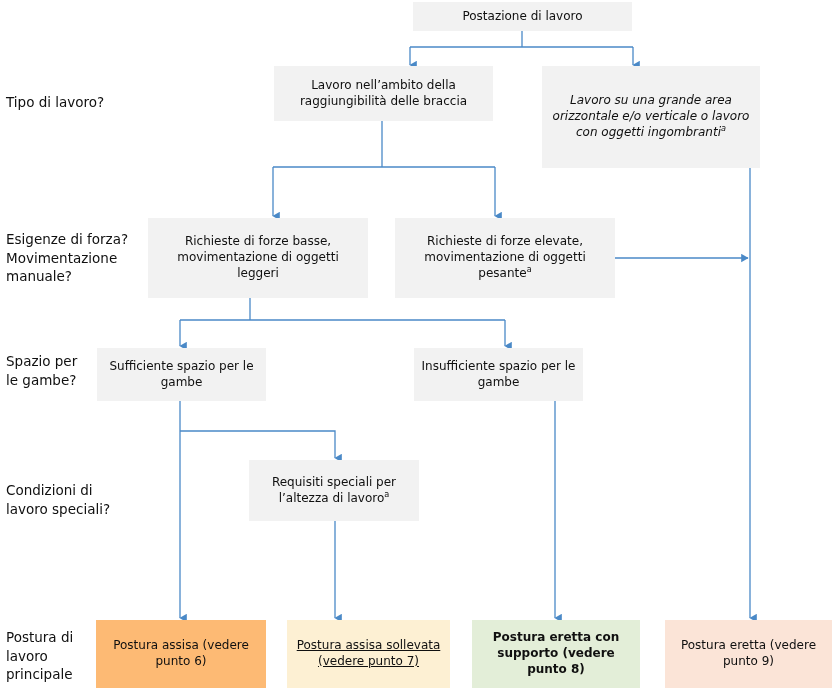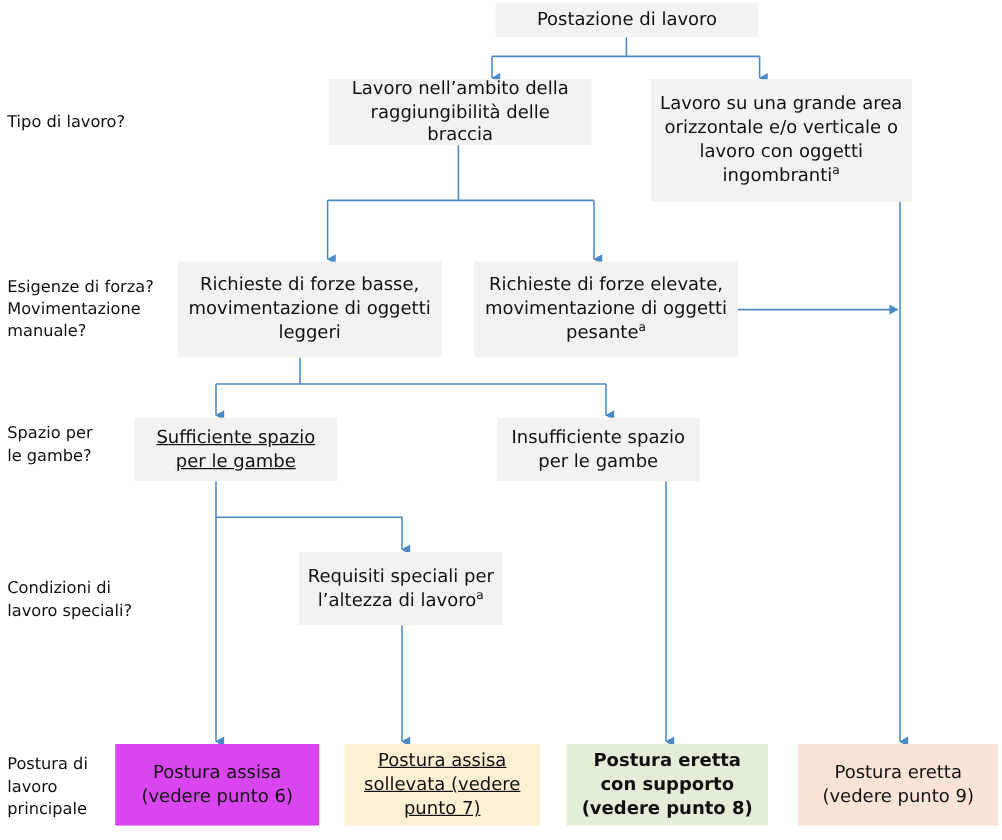--- a/index.html
+++ b/index.html
@@ -25,28 +25,28 @@
     height: 700px;
     pointer-events: none;
   }
   .node {
     position: absolute;
     box-sizing: border-box;
     display: flex;
     align-items: center;
     justify-content: center;
     text-align: center;
-    font-size: 15px;
+    font-size: 12px;
     line-height: 1.32;
     color: #101010;
     padding: 4px 7px;
     z-index: 2;
   }
   .node.gray    { background: #f2f2f2; }
-  .node.blue    { background: #d946ef; }
+  .node.blue    { background: #fdba74; }
   .node.yellow  { background: #fdf0d3; }
   .node.green   { background: #e3eed8; }
   .node.peach   { background: #fbe4d7; }
 
   .rowlabel {
     position: absolute;
     box-sizing: border-box;
     font-size: 13.5px;
     line-height: 1.38;
     color: #101010;
@@ -128,33 +128,33 @@
   </div>
 
   <div class="node gray" style="left:413px; top:2px; width:219px; height:29px;">
     <span>Postazione di lavoro</span>
   </div>
 
   <div class="node gray" style="left:274px; top:66px; width:219px; height:55px;">
     <span>Lavoro nell’ambito della raggiungibilità delle braccia</span>
   </div>
 
-  <div class="node gray" style="left:542px; top:66px; width:218px; height:102px;">
+  <div class="node gray" style="left:542px; top:66px; width:218px; height:102px;font-style:italic;">
     <span><span>Lavoro su una grande area orizzontale e/o verticale o lavoro con oggetti ingombranti</span><sup>a</sup></span>
   </div>
 
   <div class="node gray" style="left:148px; top:218px; width:220px; height:80px;align-items:center;">
     <span>Richieste di forze basse, movimentazione di oggetti leggeri</span>
   </div>
 
   <div class="node gray" style="left:395px; top:218px; width:220px; height:80px;">
     <span><span>Richieste di forze elevate, movimentazione di oggetti pesante</span><sup>a</sup></span>
   </div>
 
-  <div class="node gray" style="left:112px; top:348px; width:169px; height:53px;text-decoration:underline;">
+  <div class="node gray" style="left:97px; top:348px; width:169px; height:53px;">
     <span>Sufficiente spazio per le gambe</span>
   </div>
 
   <div class="node gray" style="left:414px; top:348px; width:169px; height:53px;">
     <span>Insufficiente spazio per le gambe</span>
   </div>
 
   <div class="node gray" style="left:249px; top:460px; width:170px; height:61px;">
     <span><span>Requisiti speciali per l’altezza di lavoro</span><sup>a</sup></span>
   </div>

